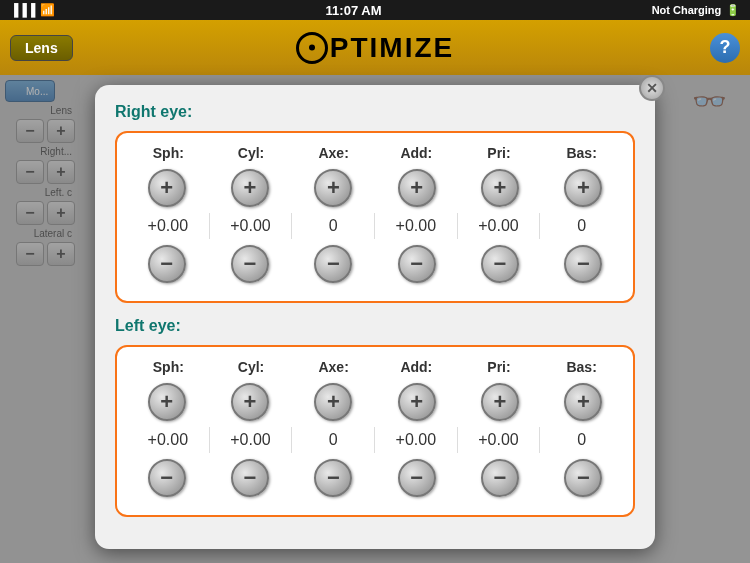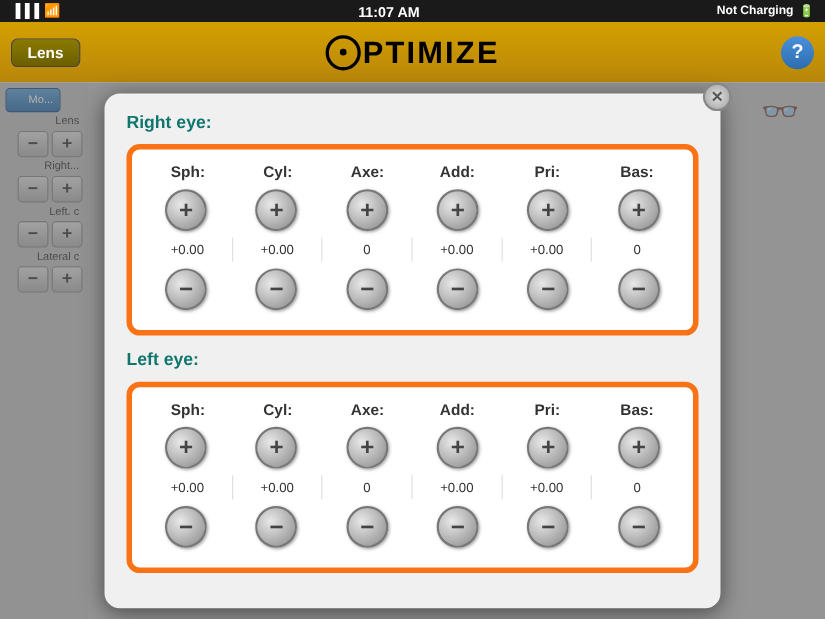--- a/index.html
+++ b/index.html
@@ -203,21 +203,21 @@
       font-weight: bold;
       color: #0f766e;
       margin-bottom: 10px;
     }
 
     .eye-card {
       background: white;
       border-radius: 12px;
       padding: 12px 10px;
       margin-bottom: 14px;
-      border: 5px solid #f97316;
+      border: 2px solid #f97316;
     }
 
     .col-headers {
       display: grid;
       grid-template-columns: repeat(6, 1fr);
       text-align: center;
       margin-bottom: 8px;
     }
     .col-header {
       font-size: 14px;
@@ -232,21 +232,21 @@
       margin-bottom: 6px;
     }
 
     .value-row {
       display: grid;
       grid-template-columns: repeat(6, 1fr);
       text-align: center;
       margin-bottom: 6px;
     }
     .value-cell {
-      font-size: 12px;
+      font-size: 16px;
       color: #333;
       padding: 4px 0;
       border-right: 1px solid #ddd;
     }
     .value-cell:last-child { border-right: none; }
 
     
     .stepper-btn {
       width: 38px;
       height: 38px;

